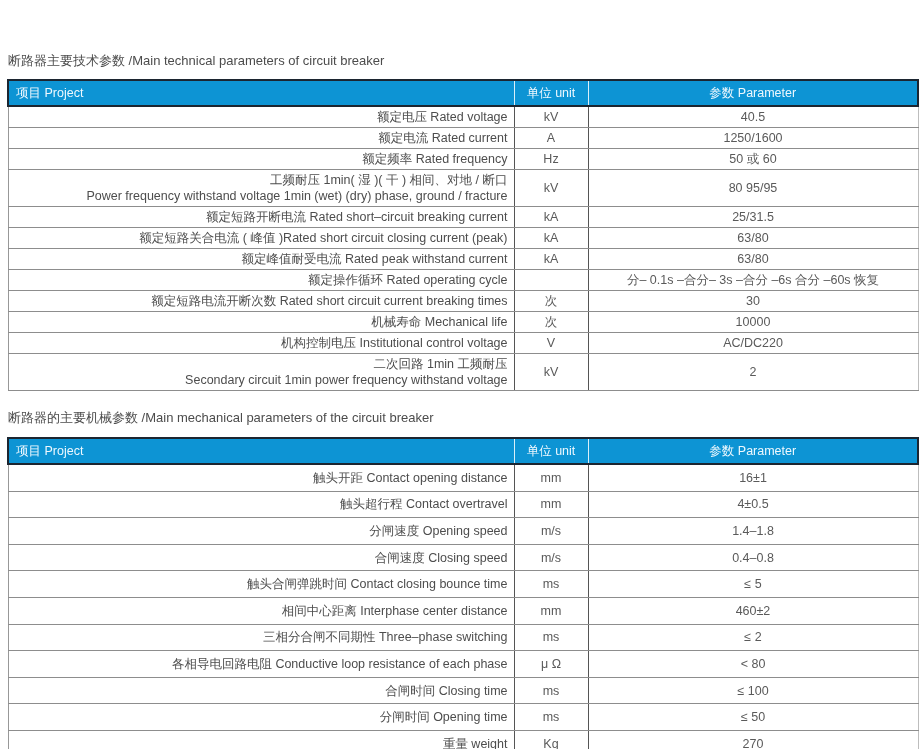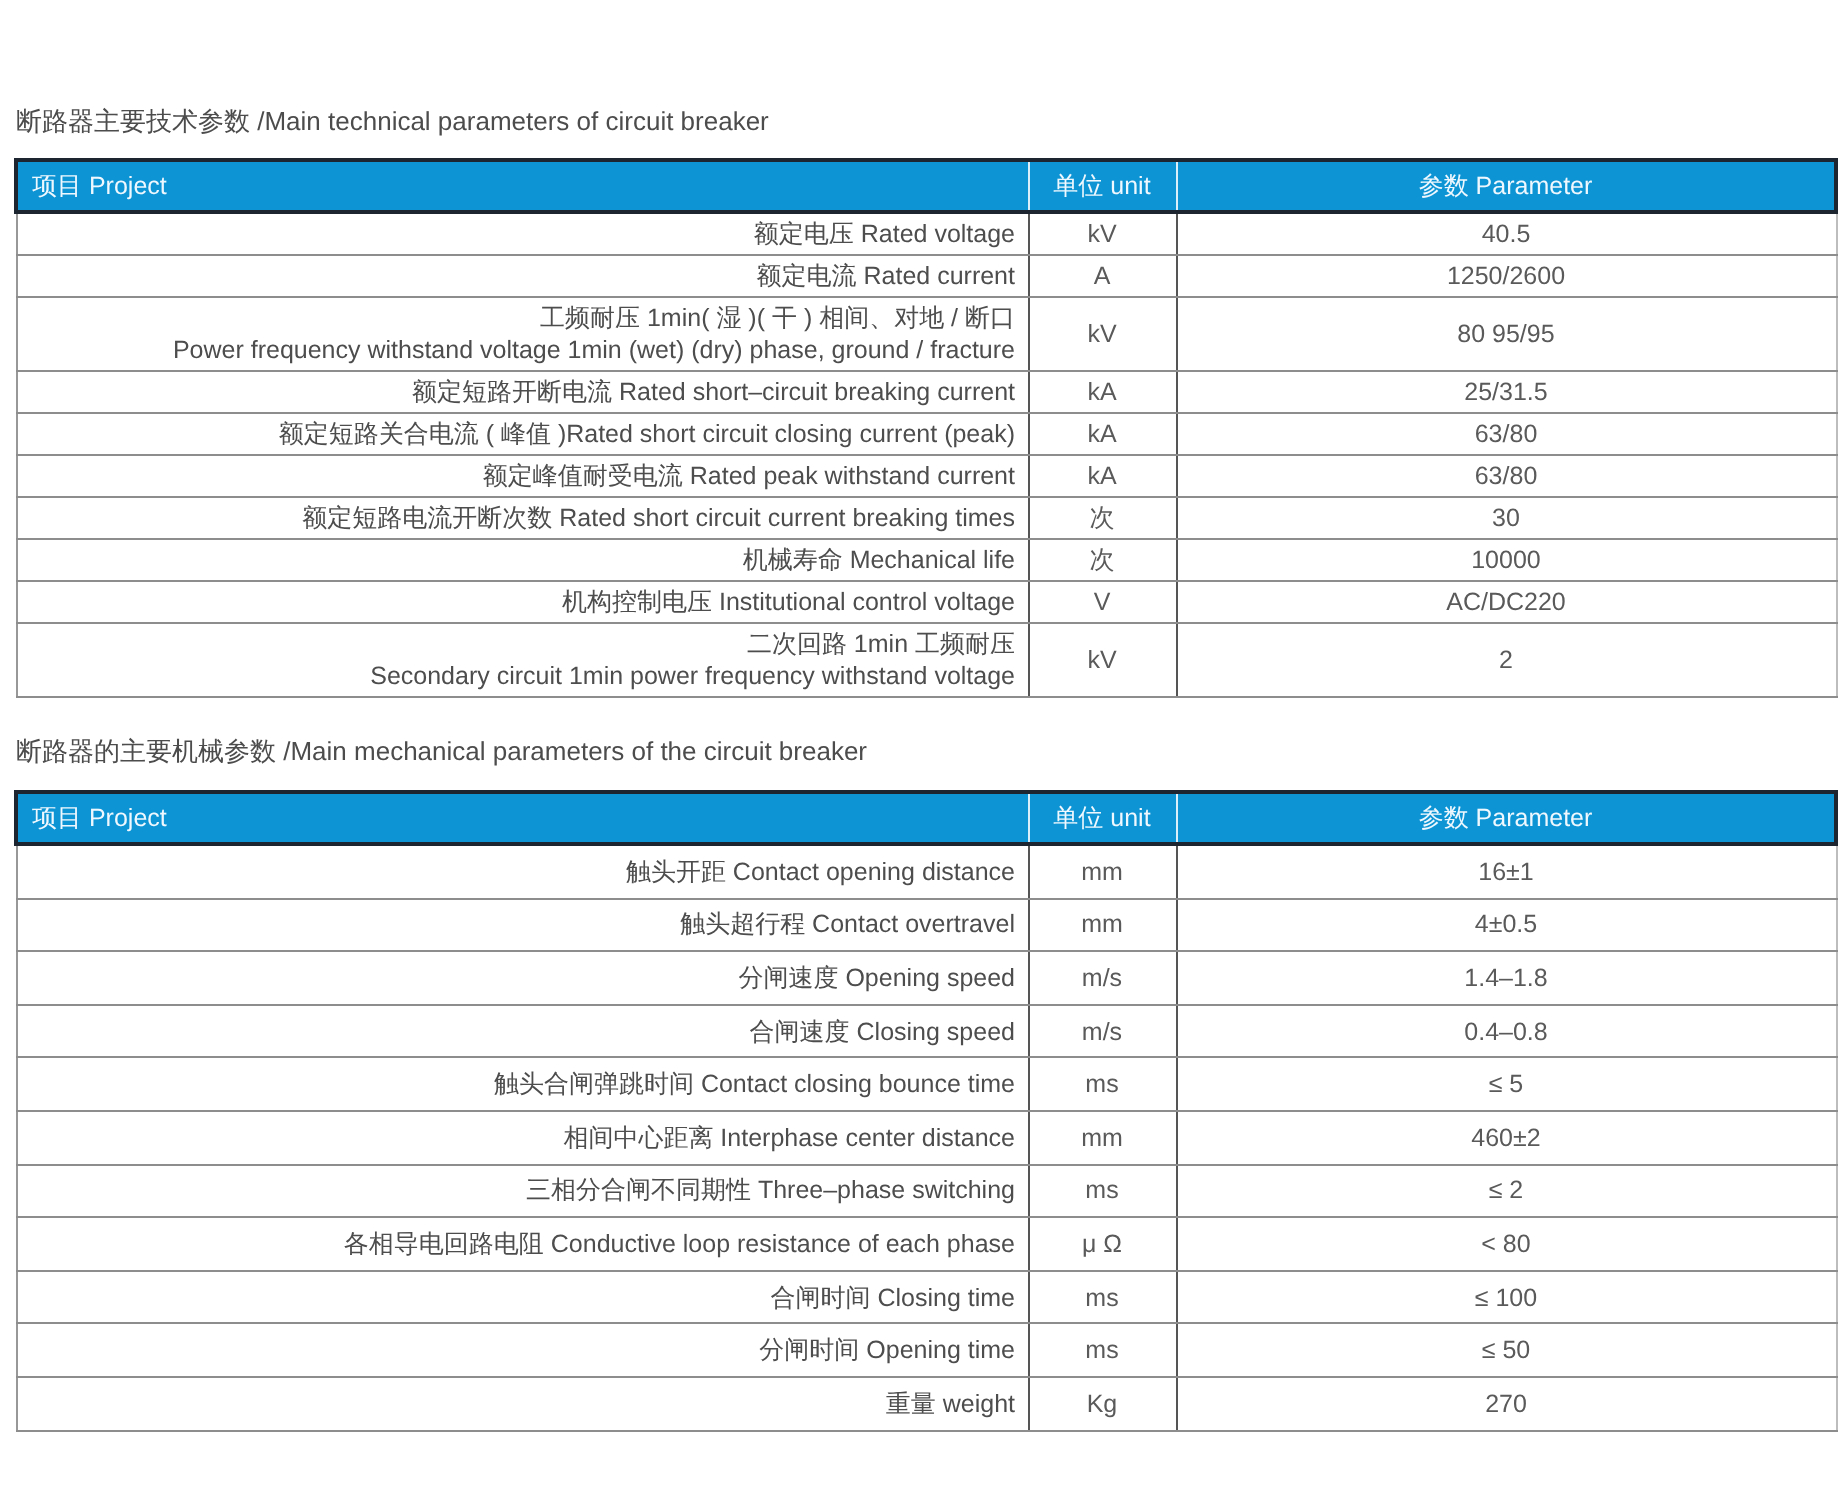--- a/index.html
+++ b/index.html
@@ -55,21 +55,26 @@
     </thead>
     <tbody>
         <tr>
           <td class="cell-project">额定电压 Rated voltage</td>
           <td class="cell-unit">kV</td>
           <td class="cell-parameter">40.5</td>
         </tr>
         <tr>
           <td class="cell-project">额定电流 Rated current</td>
           <td class="cell-unit">A</td>
-          <td class="cell-parameter">1250/2600</td>
+          <td class="cell-parameter">1250/1600</td>
+        </tr>
+        <tr>
+          <td class="cell-project">额定频率 Rated frequency</td>
+          <td class="cell-unit">Hz</td>
+          <td class="cell-parameter">50 或 60</td>
         </tr>
         <tr>
           <td class="cell-project">工频耐压 1min( 湿 )( 干 ) 相间、对地 / 断口
 Power frequency withstand voltage 1min (wet) (dry) phase, ground / fracture</td>
           <td class="cell-unit">kV</td>
           <td class="cell-parameter">80 95/95</td>
         </tr>
         <tr>
           <td class="cell-project">额定短路开断电流 Rated short–circuit breaking current</td>
           <td class="cell-unit">kA</td>
@@ -77,20 +82,25 @@
         </tr>
         <tr>
           <td class="cell-project">额定短路关合电流 ( 峰值 )Rated short circuit closing current (peak)</td>
           <td class="cell-unit">kA</td>
           <td class="cell-parameter">63/80</td>
         </tr>
         <tr>
           <td class="cell-project">额定峰值耐受电流 Rated peak withstand current</td>
           <td class="cell-unit">kA</td>
           <td class="cell-parameter">63/80</td>
+        </tr>
+        <tr>
+          <td class="cell-project">额定操作循环 Rated operating cycle</td>
+          <td class="cell-unit"></td>
+          <td class="cell-parameter">分– 0.1s –合分– 3s –合分 –6s 合分 –60s 恢复</td>
         </tr>
         <tr>
           <td class="cell-project">额定短路电流开断次数 Rated short circuit current breaking times</td>
           <td class="cell-unit">次</td>
           <td class="cell-parameter">30</td>
         </tr>
         <tr>
           <td class="cell-project">机械寿命 Mechanical life</td>
           <td class="cell-unit">次</td>
           <td class="cell-parameter">10000</td>

